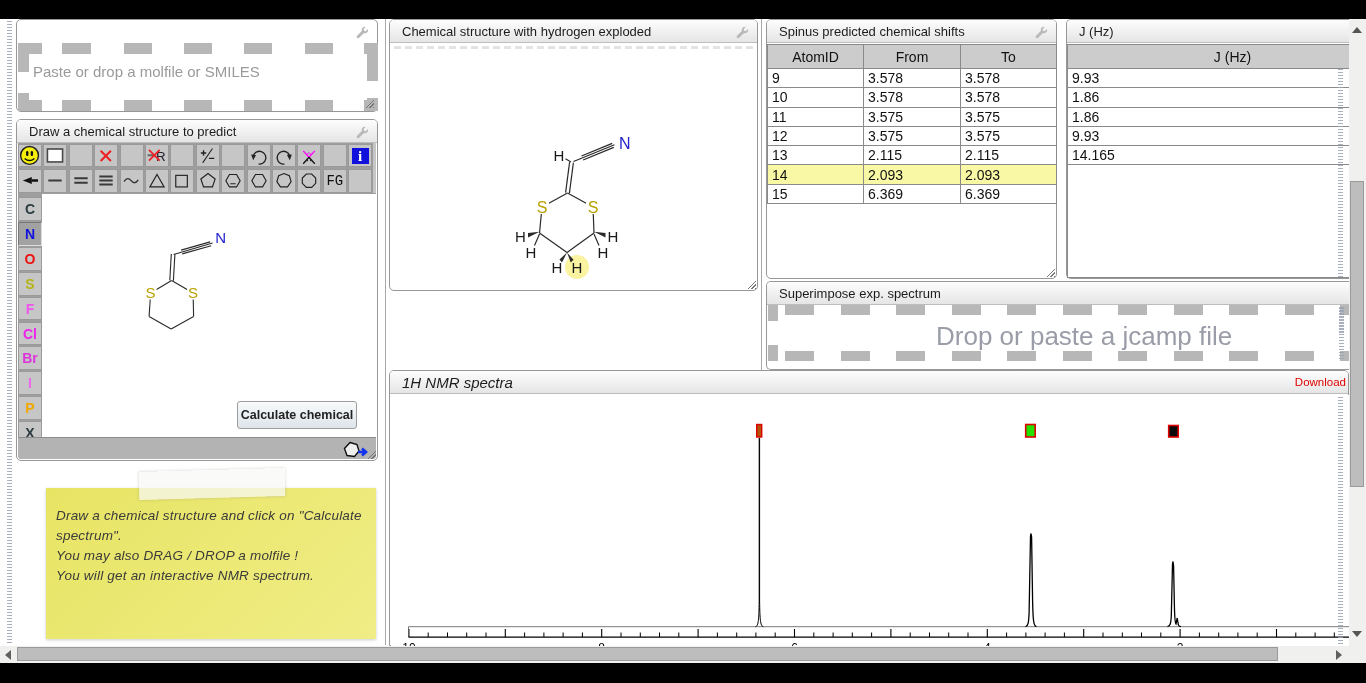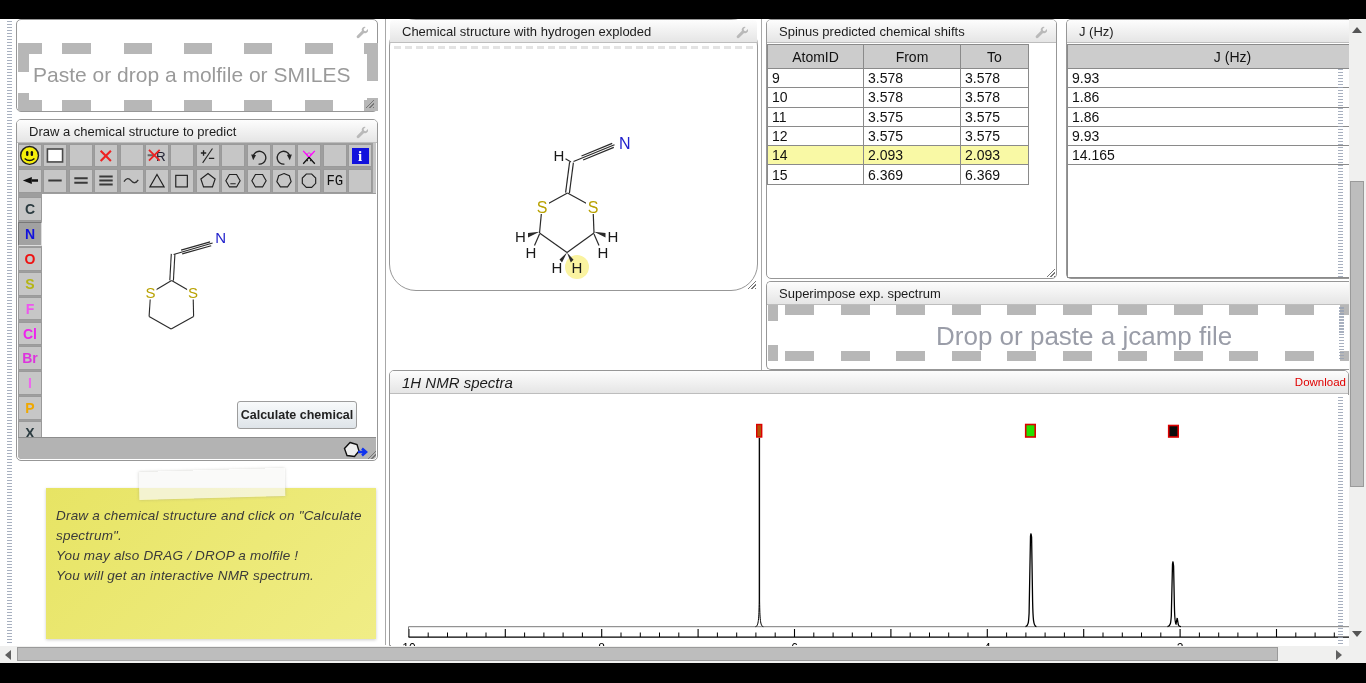--- a/index.html
+++ b/index.html
@@ -63,21 +63,21 @@
         <div class="dsh" style="left:226px;bottom:0;width:28px;height:11px;"></div>
         <div class="dsh" style="left:286.5px;top:0;width:28.0px;height:11px;"></div>
         <div class="dsh" style="left:286.5px;bottom:0;width:28.0px;height:11px;"></div>
         <div class="dsh" style="left:345.5px;top:0;width:14.5px;height:11px;"></div>
         <div class="dsh" style="left:345.5px;bottom:0;width:14.5px;height:11px;"></div>
         <div class="dsh" style="left:0;top:0px;width:11px;height:29px;"></div>
         <div class="dsh" style="left:0;top:50px;width:11px;height:18px;"></div>
         <div class="dsh" style="right:0;top:0px;width:11px;height:38px;"></div>
         <div class="dsh" style="right:0;top:55px;width:11px;height:13px;"></div>
       </div>
-    <div class="abs" style="left:16px;top:43px;font-size:21px;color:#9a9a9a;white-space:nowrap;">Paste or drop a molfile or SMILES</div>
+    <div class="abs" style="left:16px;top:43px;font-size:15px;color:#9a9a9a;white-space:nowrap;">Paste or drop a molfile or SMILES</div>
     <div class="rsz" style="right:3px;bottom:3px;"></div>
   </div>
 
   <div class="panel" style="left:16px;top:119px;width:362px;height:342px;">
     <div class="phead">Draw a chemical structure to predict</div>
     <svg class="wrench" viewBox="0 0 16 16">
         <path d="M13.4 2.2 11 4.6l.5 2 2 .5 2.4-2.4a3.4 3.4 0 0 1-4.4 4.4L5.9 14.7a1.7 1.7 0 0 1-2.4-2.4l5.6-5.6a3.4 3.4 0 0 1 4.3-4.5z" fill="#b9b9b9"></path>
       </svg>
     <div id="jsme" class="abs" style="left:1px;top:23px;right:1px;bottom:1px;background:#9e9e9e;border-radius:0 0 4px 4px;overflow:hidden;">
       <div class="abs" style="left:354.6px;top:0;width:5.4px;height:50px;background:#c6c6c6;"></div>
@@ -250,21 +250,21 @@
       <div class="abs" style="left:0;right:0;top:294px;height:22px;background:#b3b3b3;border-top:1px solid #8d8d8d;">
         <svg class="abs" style="right:8px;top:3px;width:26px;height:17px;" viewBox="0 0 26 17">
             <polygon points="8,1.5 15,3.5 17,10 12.5,15.5 5,14.5 2.5,7.5" fill="#efefef" stroke="#111" stroke-width="1.4"></polygon>
             <path d="M16 11 L24 11 M20 7.5 L24 11 L20 14.5" stroke="#1133ee" stroke-width="2.6" fill="none"></path>
           </svg>
         <div class="rsz" style="right:0;bottom:0;"></div>
       </div>
     </div>
   </div>
 
-  <div class="panel" style="left:389px;top:19px;width:369px;height:272px;border-radius:27px;">
+  <div class="panel" style="left:389px;top:19px;width:369px;height:272px;">
     <div class="phead">Chemical structure with hydrogen exploded</div>
     <svg class="wrench" viewBox="0 0 16 16">
         <path d="M13.4 2.2 11 4.6l.5 2 2 .5 2.4-2.4a3.4 3.4 0 0 1-4.4 4.4L5.9 14.7a1.7 1.7 0 0 1-2.4-2.4l5.6-5.6a3.4 3.4 0 0 1 4.3-4.5z" fill="#b9b9b9"></path>
       </svg>
     <div class="abs" style="left:4px;top:26px;right:4px;height:2.5px;background:repeating-linear-gradient(90deg,#e3e3e3 0 7px,transparent 7px 11px);"></div>
     <svg id="mol3" class="abs" style="left:1px;top:24px;width:366px;height:317px;" viewBox="390 43 366 317">
       <circle cx="576" cy="266" r="12" fill="#faf3a0"></circle>
       <g stroke="#2a2a2a" stroke-width="1.2" fill="none">
         <path d="M572.5 160.5 L613.5 143.7"></path>
         <path d="M582.1 159 L612.8 146.4"></path>
@@ -305,21 +305,21 @@
       </g>
     </svg>
     <div class="rsz"></div>
   </div>
 
   <div class="panel" style="left:766px;top:19px;width:291px;height:260px;">
     <div class="phead">Spinus predicted chemical shifts</div>
     <svg class="wrench" viewBox="0 0 16 16">
         <path d="M13.4 2.2 11 4.6l.5 2 2 .5 2.4-2.4a3.4 3.4 0 0 1-4.4 4.4L5.9 14.7a1.7 1.7 0 0 1-2.4-2.4l5.6-5.6a3.4 3.4 0 0 1 4.3-4.5z" fill="#b9b9b9"></path>
       </svg>
-    <table class="abs shifttbl" style="left:0px;top:24px;width:262px;padding-left:41px;">
+    <table class="abs shifttbl" style="left:0px;top:24px;width:290px;padding-left:41px;">
       <tbody>
           <tr class="th">
             <td style="width:96px;">AtomID</td>
             <td style="width:97px;">From</td>
             <td>To</td>
           </tr>
       <tr>
             <td>9</td>
             <td>3.578</td>
             <td>3.578</td>
@@ -331,20 +331,25 @@
           </tr>
       <tr>
             <td>11</td>
             <td>3.575</td>
             <td>3.575</td>
           </tr>
       <tr>
             <td>12</td>
             <td>3.575</td>
             <td>3.575</td>
+          </tr>
+      <tr>
+            <td>13</td>
+            <td>2.115</td>
+            <td>2.115</td>
           </tr>
       <tr class="hl">
             <td>14</td>
             <td>2.093</td>
             <td>2.093</td>
           </tr>
       <tr>
             <td>15</td>
             <td>6.369</td>
             <td>6.369</td>

